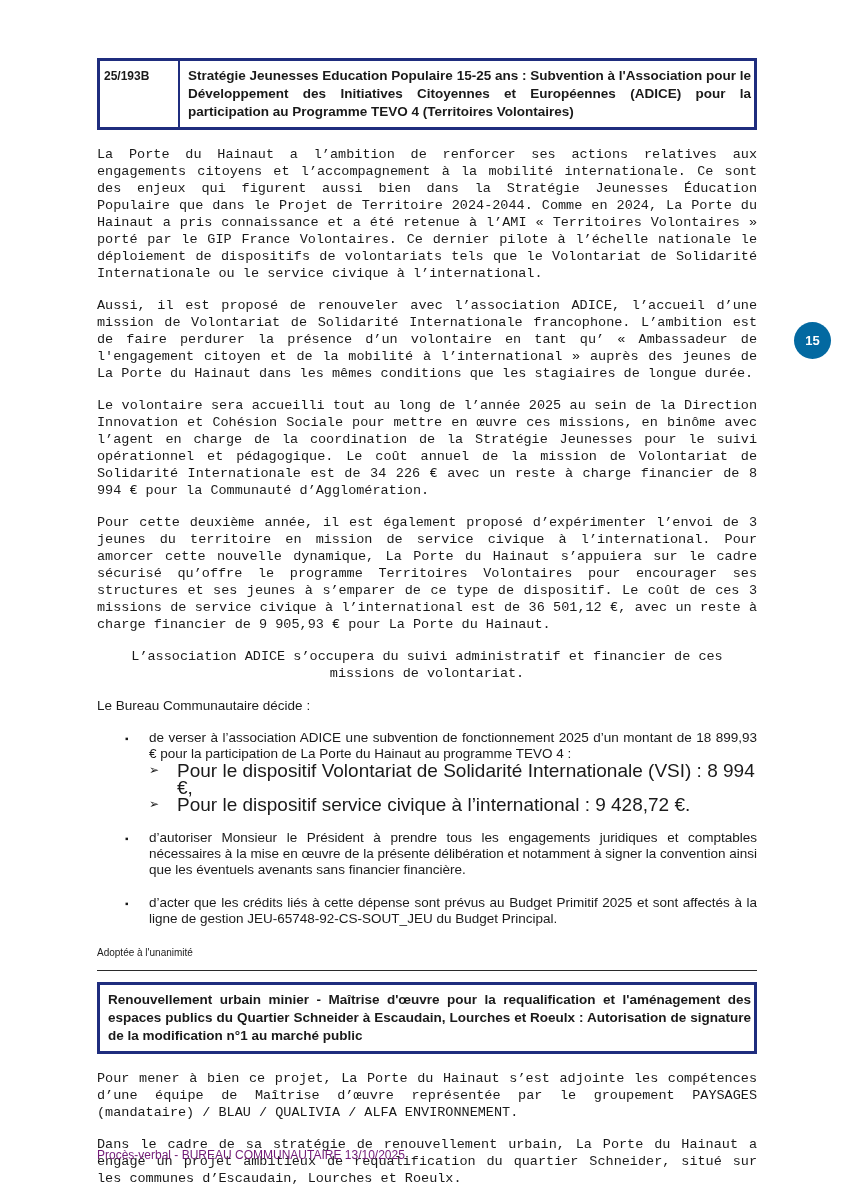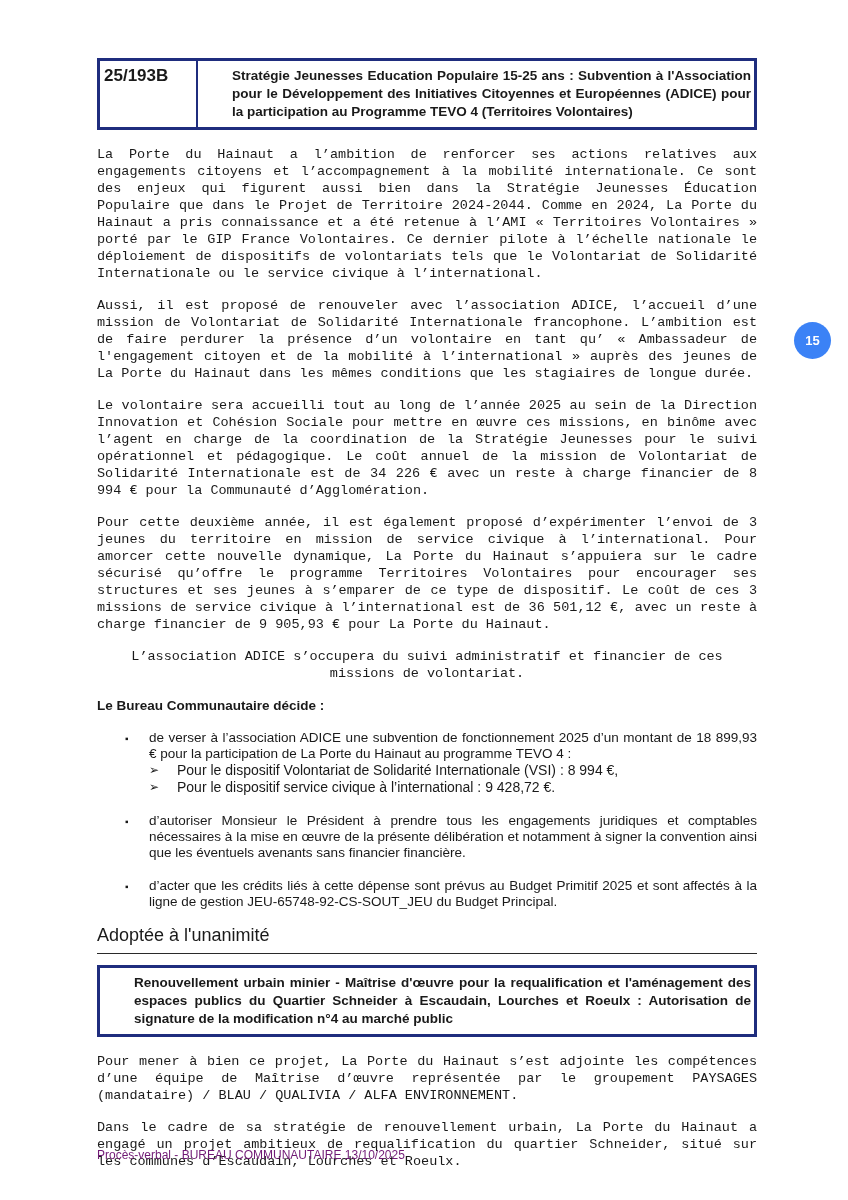--- a/index.html
+++ b/index.html
@@ -25,46 +25,44 @@
   
   .delib-box {
     display: flex;
     border: 3px solid #1f2d7e;
     margin-bottom: 16px;
   }
   .delib-ref {
     flex: 0 0 72px;
     border-right: 2px solid #1f2d7e;
     font-weight: bold;
-    font-size: 17px;
+    font-size: 12px;
     line-height: 18px;
-    padding: 6px 20px 6px 4px;
+    padding: 6px 2px 6px 4px;
   }
   .delib-title {
     flex: 1;
     font-weight: bold;
     font-size: 13.5px;
     line-height: 18px;
     padding: 6px 3px 6px 8px;
     text-align: justify;
-    margin-left: 26px;
   }
   .para {
     font-size: 13.5px;
     line-height: 17px;
     text-align: justify;
     margin: 0 0 15px 0;
     font-family: Liberation Mono, monospace;
   }
   .para.single { text-align: center; }
   .decide-intro {
     font-size: 13.5px;
     line-height: 17px;
     margin: 0 0 16px 0;
-    font-weight: bold;
   }
   .bullet-row {
     display: flex;
     margin: 0 0 17px 0;
   }
   .bullet-glyph {
     flex: 0 0 24px;
     margin-left: 28px;
     font-size: 10px;
     line-height: 17px;
@@ -80,25 +78,25 @@
     display: flex;
     margin-left: 52px;
   }
   .sub-glyph {
     flex: 0 0 28px;
     font-size: 12px;
     line-height: 17px;
   }
   .sub-text {
     flex: 1;
-    font-size: 14px;
+    font-size: 19px;
     line-height: 17px;
   }
   .adoption {
-    font-size: 18px;
+    font-size: 10px;
     line-height: 17px;
     margin: 0 0 9px 0;
   }
   .rule {
     border: none;
     border-top: 1.5px solid #2a2a2a;
     margin: 0 0 11px 0;
   }
   .footer {
     position: absolute;
@@ -107,21 +105,21 @@
     font-size: 12px;
     color: #701a75;
   }
   .page-badge {
     position: absolute;
     left: 794px;
     top: 322px;
     width: 37px;
     height: 37px;
     border-radius: 50%;
-    background: #3b82f6;
+    background: #0369a1;
     color: #ffffff;
     font-size: 13px;
     font-weight: bold;
     display: flex;
     align-items: center;
     justify-content: center;
   }
 </style>
 </head>
 <body>
@@ -163,21 +161,21 @@
     <div class="bullet-row">
       <span class="bullet-glyph">▪</span>
       <span class="bullet-text">d’acter que les crédits liés à cette dépense sont prévus au Budget Primitif 2025 et sont affectés à la ligne de gestion JEU-65748-92-CS-SOUT_JEU du Budget Principal.</span>
     </div>
 
     <p class="adoption">Adoptée à l'unanimité</p>
 
     <hr class="rule">
 
     <div class="delib-box">
-      <div class="delib-title">Renouvellement urbain minier - Maîtrise d'œuvre pour la requalification et l'aménagement des espaces publics du Quartier Schneider à Escaudain, Lourches et Roeulx : Autorisation de signature de la modification n°4 au marché public</div>
+      <div class="delib-title">Renouvellement urbain minier - Maîtrise d'œuvre pour la requalification et l'aménagement des espaces publics du Quartier Schneider à Escaudain, Lourches et Roeulx : Autorisation de signature de la modification n°1 au marché public</div>
     </div>
 
     <p class="para">Pour mener à bien ce projet, La Porte du Hainaut s’est adjointe les compétences d’une équipe de Maîtrise d’œuvre représentée par le groupement PAYSAGES (mandataire) / BLAU / QUALIVIA / ALFA ENVIRONNEMENT.</p>
     <p class="para">Dans le cadre de sa stratégie de renouvellement urbain, La Porte du Hainaut a engagé un projet ambitieux de requalification du quartier Schneider, situé sur les communes d’Escaudain, Lourches et Roeulx.</p>
 
   </div>
 
   <div class="page-badge">15</div>
 
   <div class="footer">Procès-verbal - BUREAU COMMUNAUTAIRE 13/10/2025</div>

